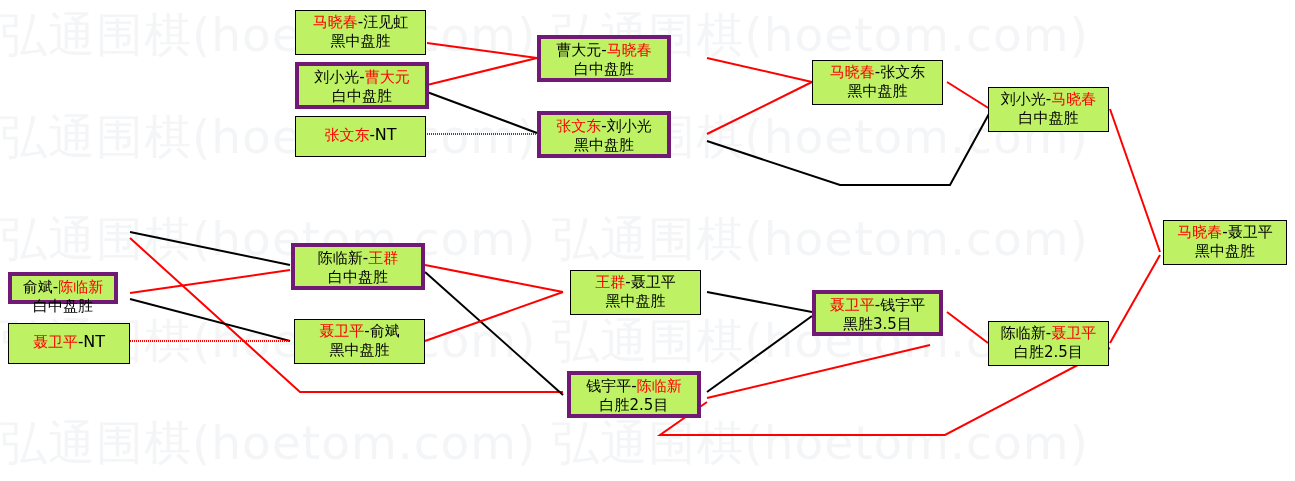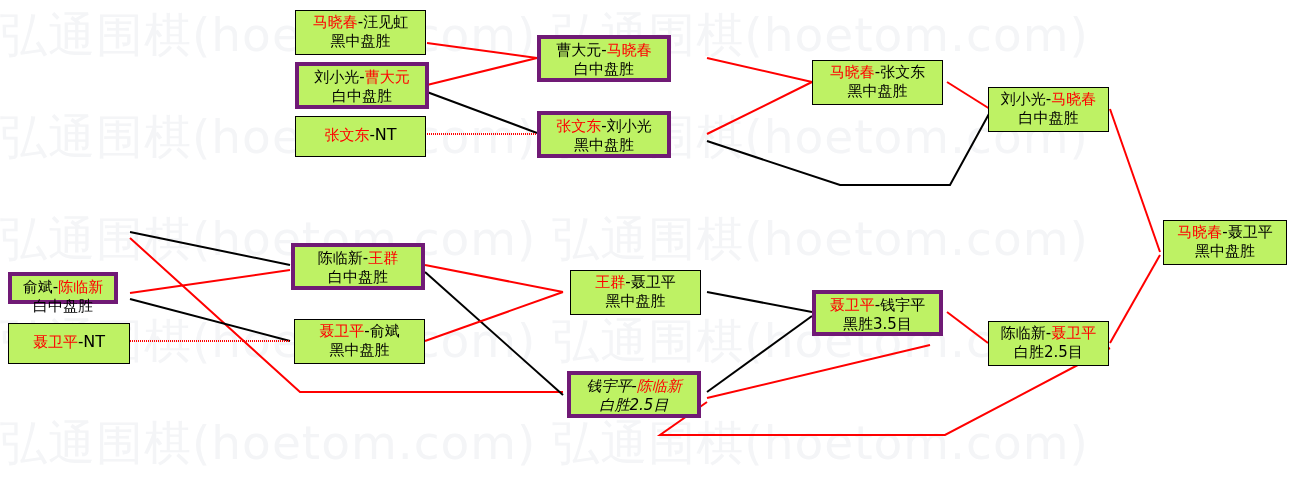--- a/index.html
+++ b/index.html
@@ -166,21 +166,21 @@
   <div class="box" style="left:294px;top:319px;width:131px;height:45px;">
     <span class="l1"><span class="red">聂卫平</span><span>-</span><span class="blk">俞斌</span></span>
     <span class="l2">黑中盘胜</span>
   </div>
 
   <div class="box" style="left:570px;top:270px;width:131px;height:45px;">
     <span class="l1"><span class="red">王群</span><span>-</span><span class="blk">聂卫平</span></span>
     <span class="l2">黑中盘胜</span>
   </div>
 
-  <div class="box thick" style="left:567px;top:371px;width:134px;height:47px;font-style:italic;">
+  <div class="box thick" style="left:567px;top:371px;width:134px;height:47px;">
     <span class="l1"><span class="blk">钱宇平</span><span>-</span><span class="red">陈临新</span></span>
     <span class="l2">白胜2.5目</span>
   </div>
 
   <div class="box thick" style="left:812px;top:290px;width:131px;height:46px;">
     <span class="l1"><span class="red">聂卫平</span><span>-</span><span class="blk">钱宇平</span></span>
     <span class="l2">黑胜3.5目</span>
   </div>
 
   <div class="box" style="left:988px;top:321px;width:121px;height:45px;">

